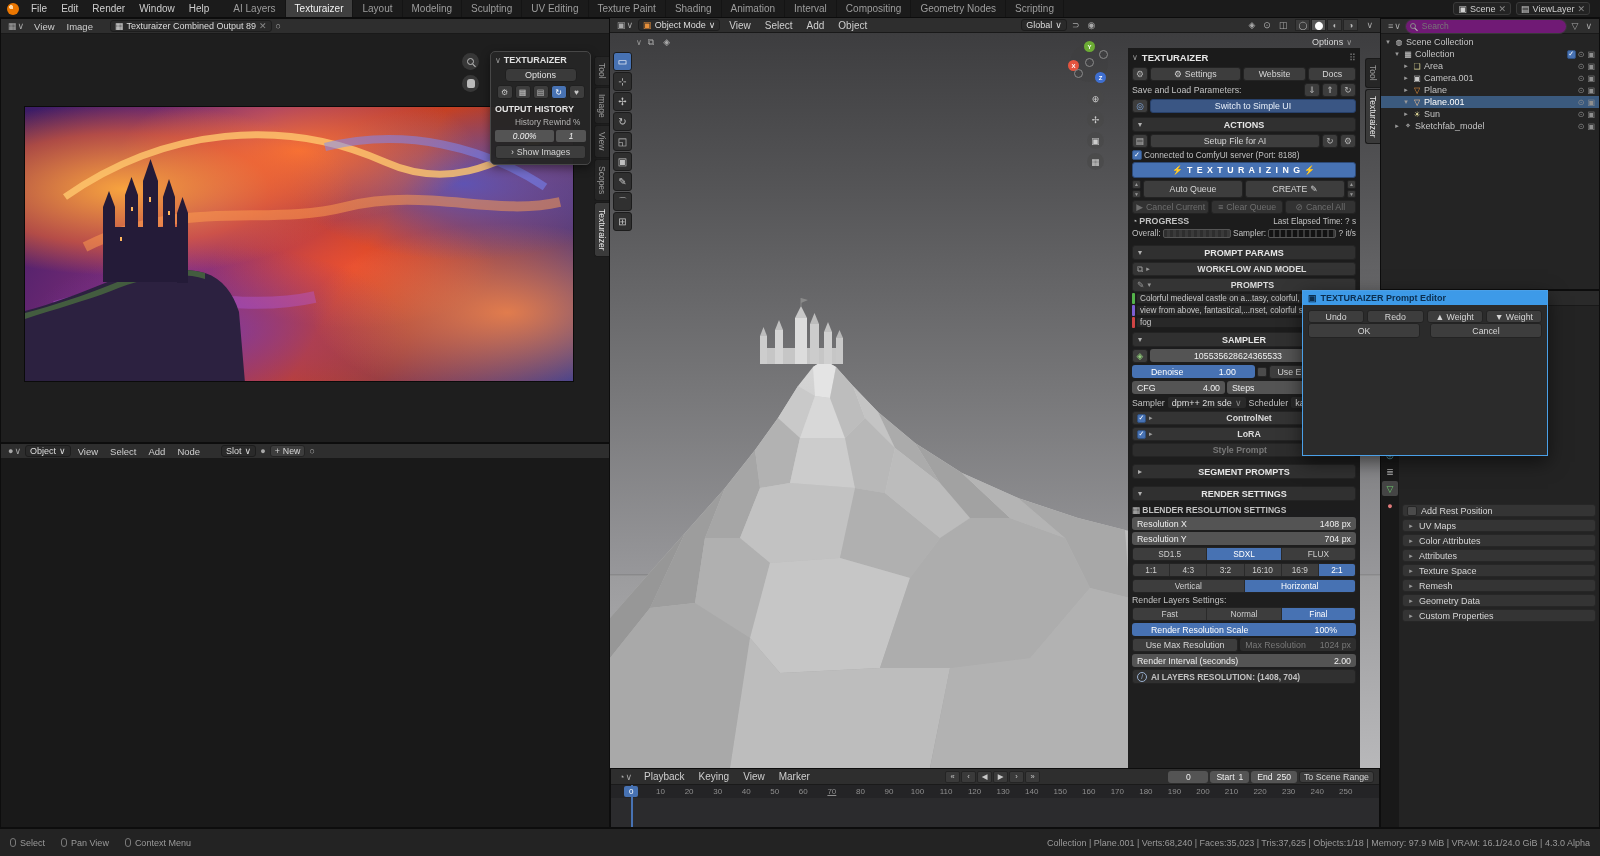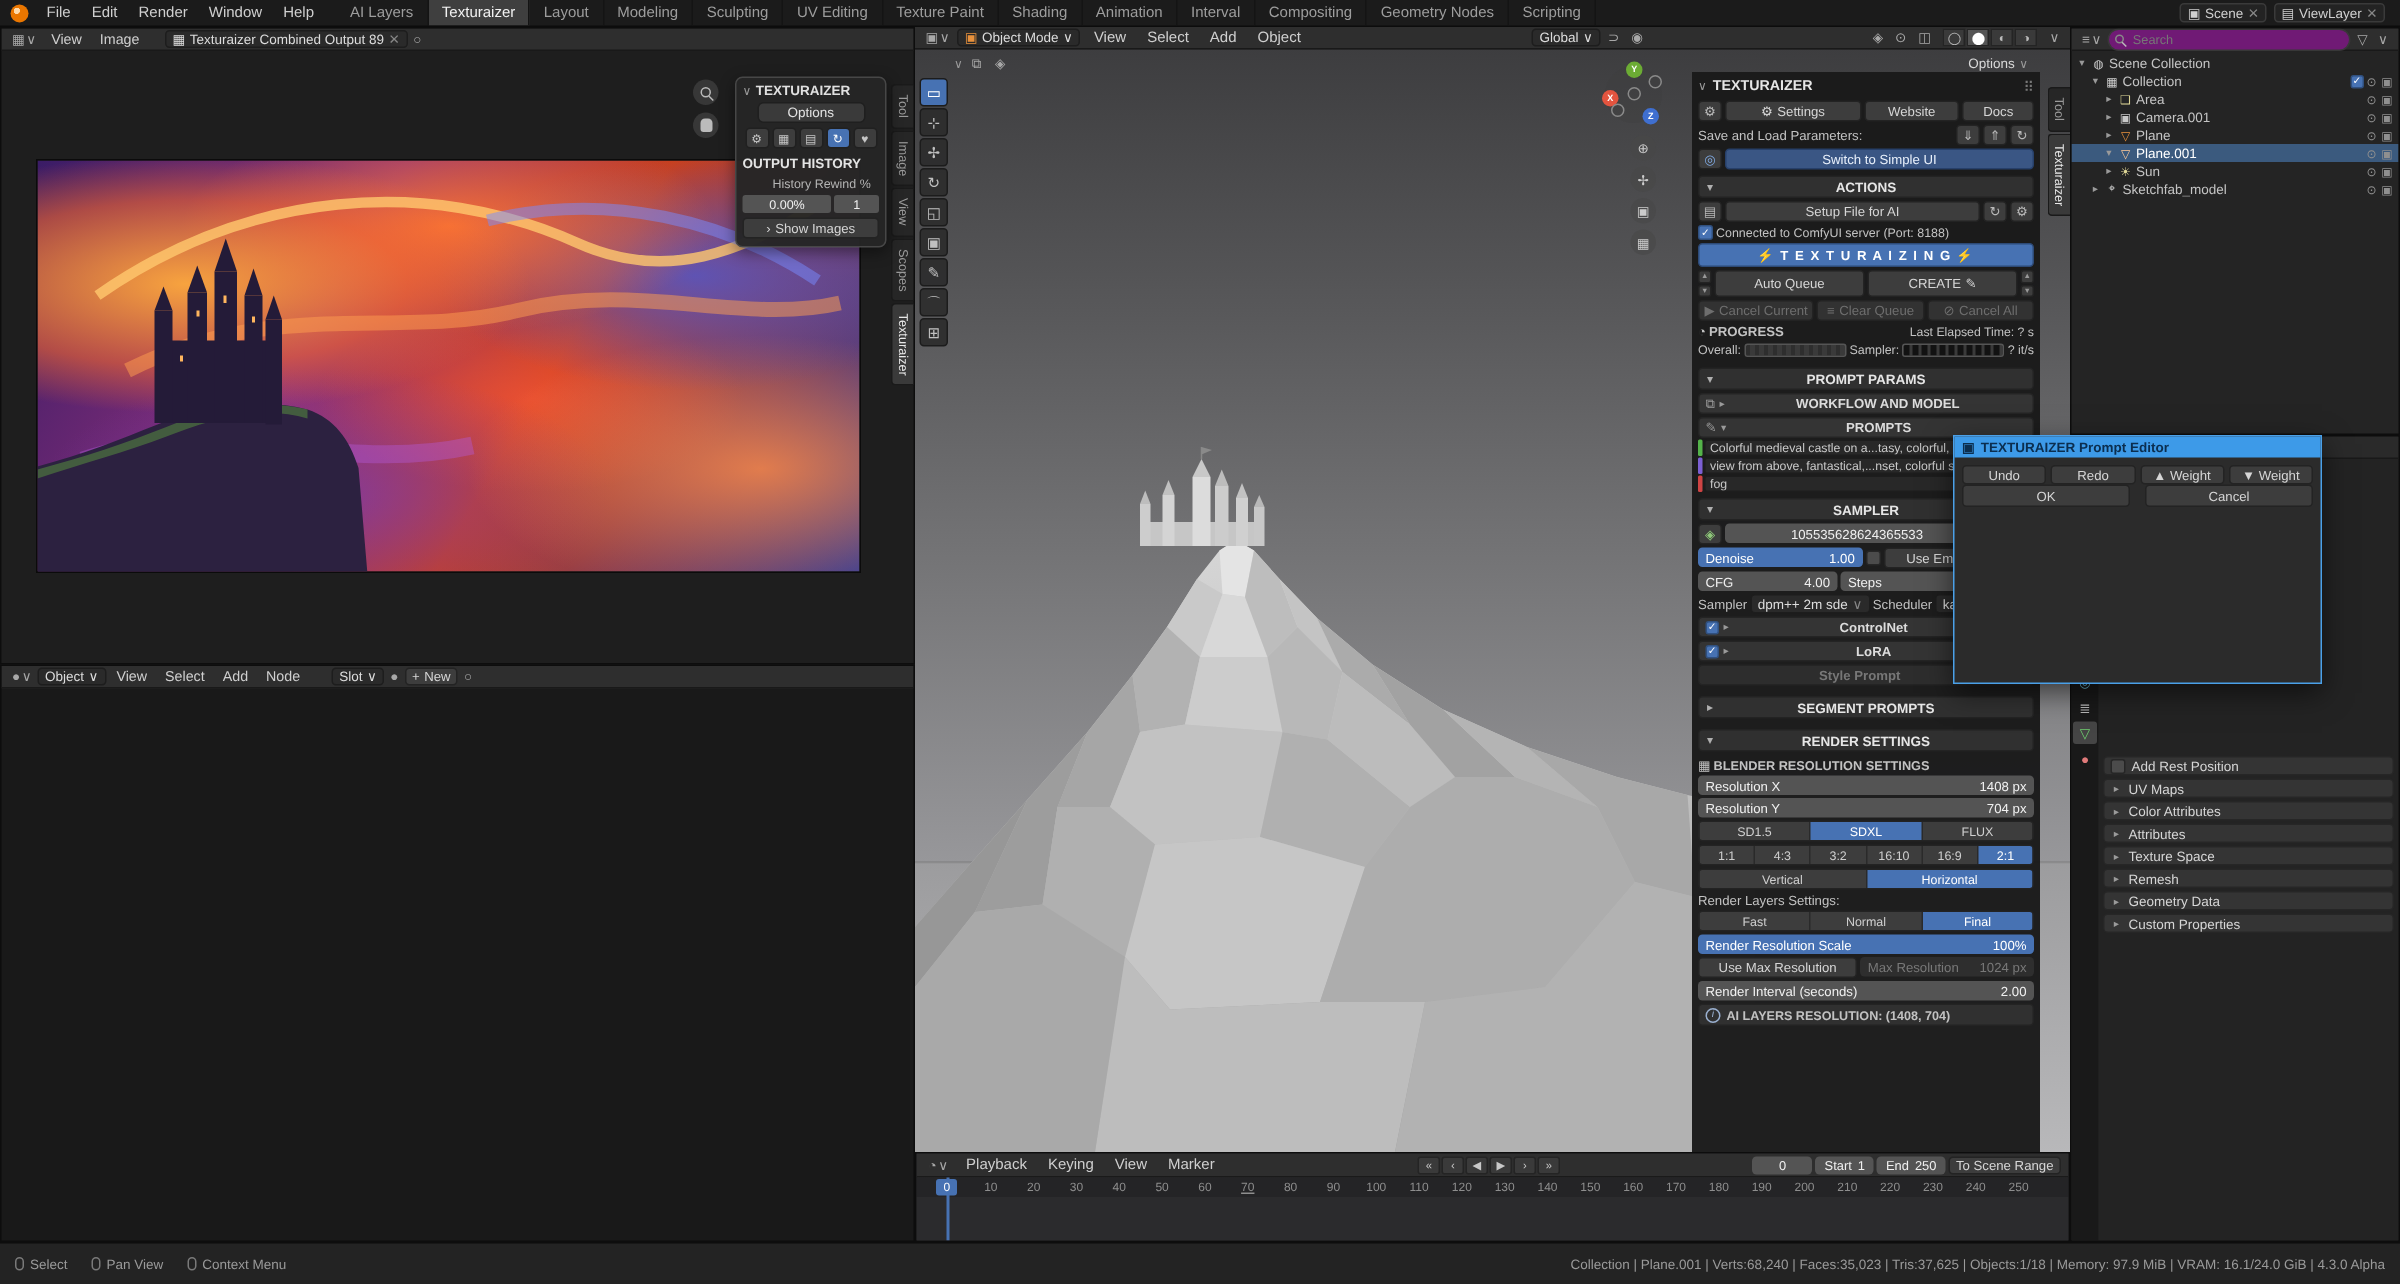--- a/index.html
+++ b/index.html
@@ -52,21 +52,21 @@
   .circle-btn { width:17px; height:17px; border-radius:50%; background:rgba(72,72,72,.6); display:flex; align-items:center; justify-content:center; color:#ccc; font-size:9px; }
   .ie-tabs { position:absolute; right:0; top:22px; display:flex; flex-direction:column; gap:1px; z-index:3; }
   .ie-panel { position:absolute; right:18px; top:17px; width:101px; background:rgba(37,37,37,.97); border:1px solid #474747; border-radius:5px; padding:3px 4px 5px; display:flex; flex-direction:column; gap:3px; font-size:9px; z-index:4; box-shadow:0 3px 10px rgba(0,0,0,.45); }
   .iep-title { display:flex; gap:3px; color:#e0e0e0; font-size:9px; align-items:center; }
   .iep-tab { background:#3a3a3a; border:1px solid #1f1f1f; border-radius:4px; height:14px; display:flex; align-items:center; justify-content:center; width:72px; align-self:center; color:#e2e2e2; }
   .iep-icons { display:flex; gap:2px; justify-content:center; align-items:center; }
   .sq { width:16px; height:14px; background:#3d3d3d; border:1px solid #202020; display:flex; align-items:center; justify-content:center; border-radius:3px; color:#c6c6c6; font-size:8px; }
   .sq.blue { background:#4772b3; color:#fff; }
   .iep-sec { font-weight:bold; color:#e4e4e4; font-size:9px; margin-top:2px; }
   .iep-label { color:#b4b4b4; font-size:8.3px;margin-left:20px; }
-  .fieldrow { display:flex; gap:2px; }
+  .fieldrow { display:flex; gap:2px;font-style:italic; }
   .vfield { background:#545454; border-radius:2px; height:12px; display:flex; align-items:center; justify-content:center; color:#f0f0f0; font-size:8.4px; }
 
   
   #shader-editor { left:0; top:443px; width:610px; height:385px; background:#191919; }
 
   
   #viewport { left:610px; top:18px; width:770px; height:750px; border:none;
     background:linear-gradient(#3b3b3d 0%, #545456 22%, #757577 48%, #97979a 74.2%, #a0a0a2 74.5%, #b3b3b5 100%); }
   .vp-header { position:absolute; top:0; left:0; right:0; height:15px; background:#2e2e2e; border-bottom:1px solid #191919; display:flex; align-items:center; font-size:9.5px; z-index:7; padding:0 4px; gap:2px; }
   .vp-sub { position:absolute; top:17px; left:26px; right:28px; height:14px; display:flex; align-items:center; z-index:5; color:#d6d6d6; font-size:9px; gap:3px; }
@@ -85,21 +85,21 @@
   .tx-tabs { position:absolute; right:0; top:40px; display:flex; flex-direction:column; gap:1px; z-index:8; }
   .tx-panel { position:absolute; right:20px; top:30px; bottom:0; width:232px; background:rgba(26,26,26,.97); z-index:8; padding:2px 4px; overflow:hidden; font-size:9px; }
   .tx-hdr { display:flex; align-items:center; gap:4px; height:15px; color:#e6e6e6; font-weight:bold; font-size:9.5px; }
   .tx-hdr .drag { margin-left:auto; color:#777; font-weight:normal; }
   .tx-row { display:flex; gap:2px; margin-top:2px; align-items:stretch; }
   .lbl { color:#c2c2c2; font-size:8.8px; display:flex; align-items:center; }
   .sechdr { margin-top:4px; background:#303030; border:1px solid #232323; border-radius:3px; height:15px; display:flex; align-items:center; font-weight:bold; color:#e6e6e6; font-size:9px; padding:0 5px; justify-content:center; position:relative; }
   .sechdr .arr { position:absolute; left:5px; color:#b0b0b0; font-weight:normal; font-size:8px; }
   .subbox { margin-top:2px; background:#343434; border:1px solid #242424; border-radius:3px; height:14px; display:flex; align-items:center; gap:3px; padding:0 4px; font-size:8.8px; color:#dcdcdc; }
   .subbox .ctr { flex:1; text-align:center; font-weight:bold; }
-  .slider { background:#4772b3; border-radius:3px; height:13px; display:flex; align-items:center; justify-content:space-between; padding:0 5px; color:#fff; font-size:8.8px; }
+  .slider { background:#4772b3; border-radius:3px; height:13px; display:flex; align-items:center; justify-content:space-between; padding:0 19px; color:#fff; font-size:8.8px; }
   .vfield2 { background:#545454; border-radius:3px; height:13px; display:flex; align-items:center; justify-content:space-between; gap:4px; padding:0 5px; color:#f0f0f0; font-size:8.8px; white-space:nowrap; overflow:hidden; }
   .vfield2.dis { background:#2e2e2e; color:#787878; }
   .seg { display:flex; flex:1; border-radius:3px; overflow:hidden; border:1px solid #232323; }
   .seg > div { flex:1; background:#3d3d3d; display:flex; align-items:center; justify-content:center; height:12px; font-size:8.3px; color:#cfcfcf; border-right:1px solid #2a2a2a; white-space:nowrap;text-align:center; }
   .seg > div:last-child { border-right:none; }
   .seg > div.active { background:#4772b3; color:#fff; }
   .prompt-row { display:flex; margin-top:1px; height:11px; gap:1px; }
   .pstrip { width:3px; border-radius:1px; flex:none; }
   .ptext { flex:1; background:#282828; border:1px solid #1d1d1d; border-radius:2px; color:#c9c9c9; font-size:8.2px; padding:0 3px; display:flex; align-items:center; overflow:hidden; white-space:nowrap; }
   .px { width:12px; background:#3a3a3a; border:1px solid #242424; border-radius:2px; display:flex; align-items:center; justify-content:center; color:#aaa; font-size:7px; flex:none; }

